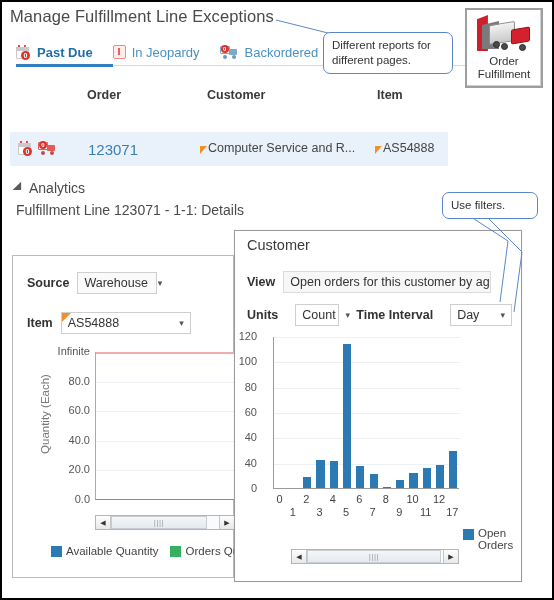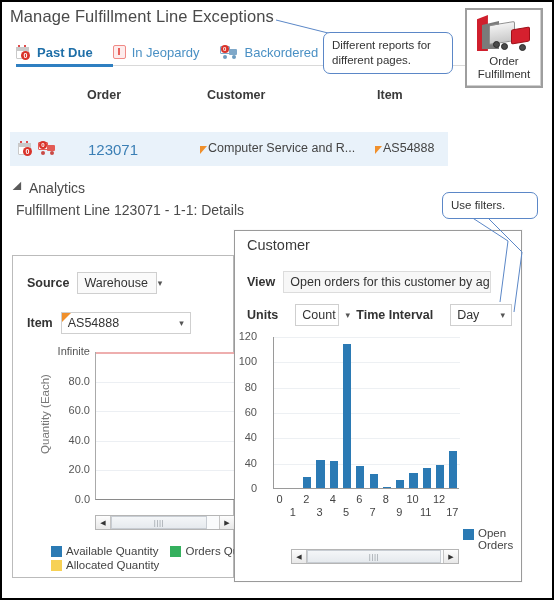--- a/index.html
+++ b/index.html
@@ -377,26 +377,20 @@
 
     <div class="llegend">
       <div class="lg-line">
         <span class="lg-item">
           <span class="swatch" style="background:#2b7ab4"></span>
           <span>Available Quantity</span>
         </span>
         <span class="lg-item">
           <span class="swatch" style="background:#35b05e"></span>
           <span>Orders Qu</span>
-        </span>
-      </div>
-      <div class="lg-line">
-        <span class="lg-item">
-          <span class="swatch" style="background:#f7d154"></span>
-          <span>Allocated Quantity</span>
         </span>
       </div>
     </div>
   </div>
 
   <div class="card-cust">
     <div class="cust-title">Customer</div>
 
     <div class="view-row">
       <span class="fld-label">View</span>

